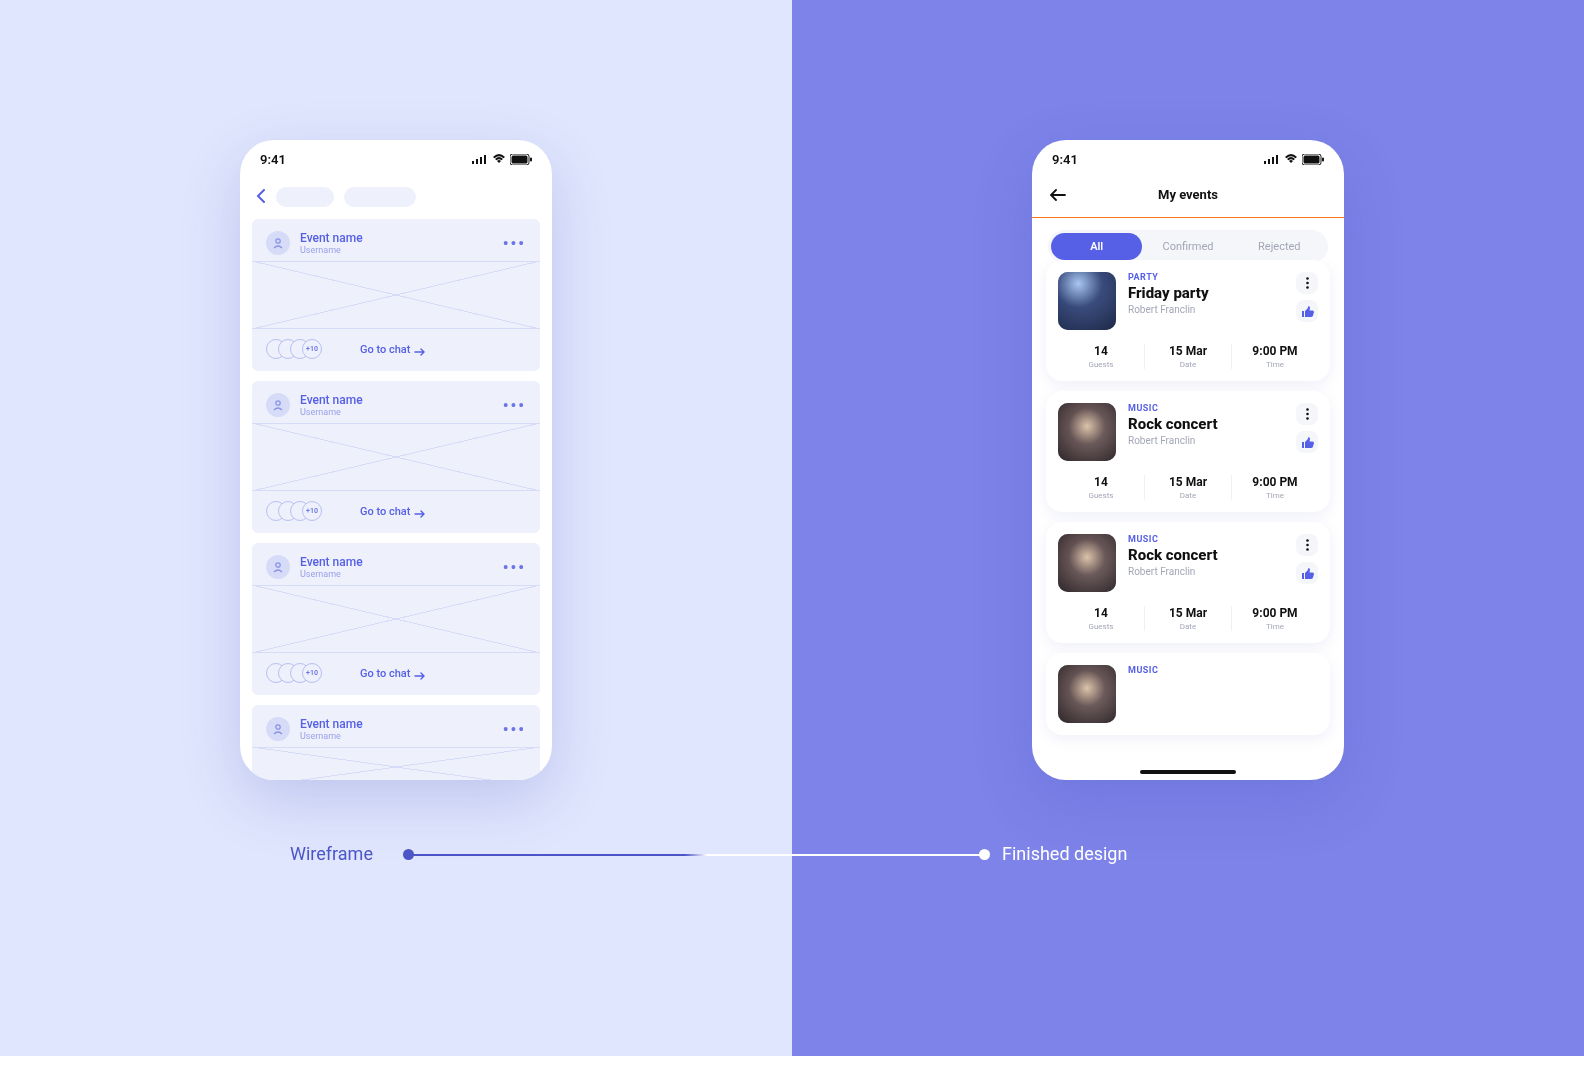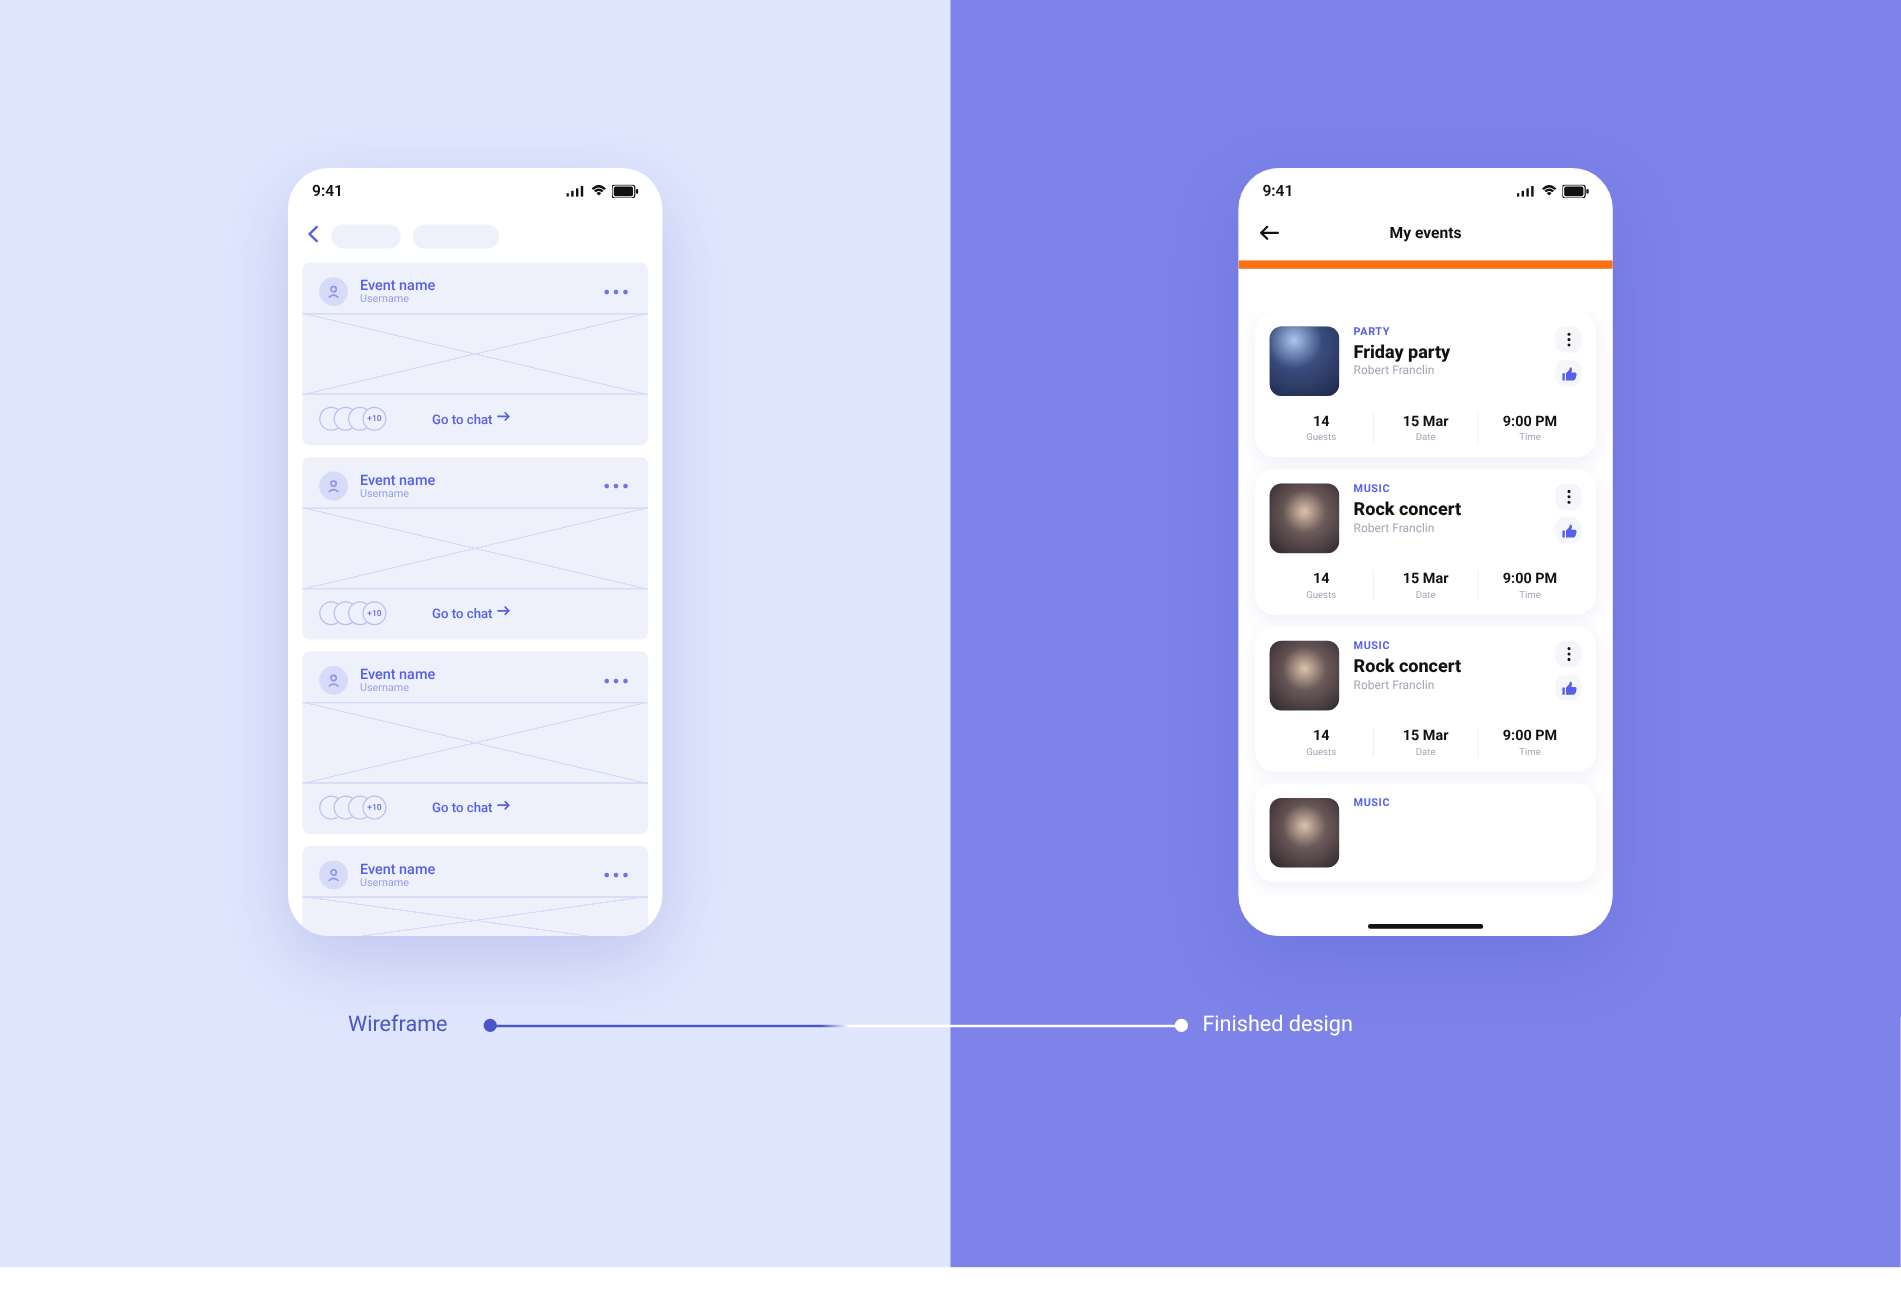--- a/index.html
+++ b/index.html
@@ -33,24 +33,24 @@
   .wf-more { margin-left: auto; color: #6b75e6; font-size: 16px; letter-spacing: 2px; font-weight: 700; }
   .wf-body { height: 68px; position: relative; margin: 6px -14px 0; }
   .wf-body::before, .wf-body::after { content: ""; position: absolute; left: 0; right: 0; top: 0; bottom: 0; border-top: 1px solid #d6dbf7; border-bottom: 1px solid #d6dbf7; }
   .wf-diag1, .wf-diag2 { position: absolute; left: 0; right: 0; top: 0; bottom: 0; background: linear-gradient(to top right, transparent calc(50% - 0.5px), #d6dbf7 calc(50% - 0.5px), #d6dbf7 calc(50% + 0.5px), transparent calc(50% + 0.5px)); }
   .wf-diag2 { background: linear-gradient(to top left, transparent calc(50% - 0.5px), #d6dbf7 calc(50% - 0.5px), #d6dbf7 calc(50% + 0.5px), transparent calc(50% + 0.5px)); }
   .wf-foot { display: flex; align-items: center; gap: 10px; padding-top: 10px; }
   .wf-circles { display: flex; }
   .wf-circle { width: 20px; height: 20px; border-radius: 50%; border: 1px solid #b7bff0; background: #eef0fb; margin-left: -8px; display: flex; align-items: center; justify-content: center; }
   .wf-circle:first-child { margin-left: 0; }
   .wf-plus { font-size: 7px; color: #6b75e6; font-weight: 600; }
-  .wf-chat { color: #5560e6; font-size: 11px; font-weight: 500; margin-left: 28px; display: flex; align-items: flex-start; gap: 4px; }
-
-  
-  .fd-header { display: flex; align-items: center; padding: 6px 18px 12px; position: relative; border-bottom: 7px solid #f97316; }
+  .wf-chat { color: #5560e6; font-size: 11px; font-weight: 500; margin-left: 28px; display: flex; align-items: flex-end; gap: 4px; }
+
+  
+  .fd-header { display: flex; align-items: center; padding: 6px 18px 12px; position: relative; border-bottom: 1px solid #f97316; }
   .fd-back { font-size: 18px; color: #111; font-weight: 600; }
   .fd-title { position: absolute; left: 0; right: 0; text-align: center; font-size: 13px; font-weight: 700; color: #111; }
 
   
   .fd-tabs { display: flex; margin: 12px 16px 12px; background: #f5f6fa; border-radius: 20px; padding: 3px; }
   .fd-tab { flex: 1; text-align: center; padding: 7px 0; font-size: 11px; color: #a3a6b7; border-radius: 18px; }
   .fd-tab.active { background: #5560e6; color: #fff; font-weight: 600; }
 
   
   .fd-list { padding: 0 14px; display: flex; flex-direction: column; gap: 10px; }
@@ -265,20 +265,25 @@
 
         <div class="fd-header">
           <span class="fd-back">
             <svg width="16" height="12" viewBox="0 0 16 12">
                 <path d="M6 1 L1 6 L6 11 M1 6 L15 6" stroke="#111" stroke-width="1.8" fill="none" stroke-linecap="round"></path>
               </svg>
           </span>
           <span class="fd-title">My events</span>
         </div>
 
+        <div class="fd-tabs" id="fd-tabs">
+            <div class="fd-tab active">All</div>
+            <div class="fd-tab">Confirmed</div>
+            <div class="fd-tab">Rejected</div>
+          </div>
 
         <div class="fd-scroll">
           <div class="fd-list" id="fd-list">
               <div class="fd-card">
                 <div class="fd-top">
                   <div class="fd-img party"></div>
                   <div class="fd-info">
                     <span class="fd-cat">PARTY</span>
                     <span class="fd-name">Friday party</span>
                     <span class="fd-org">Robert Franclin</span>

